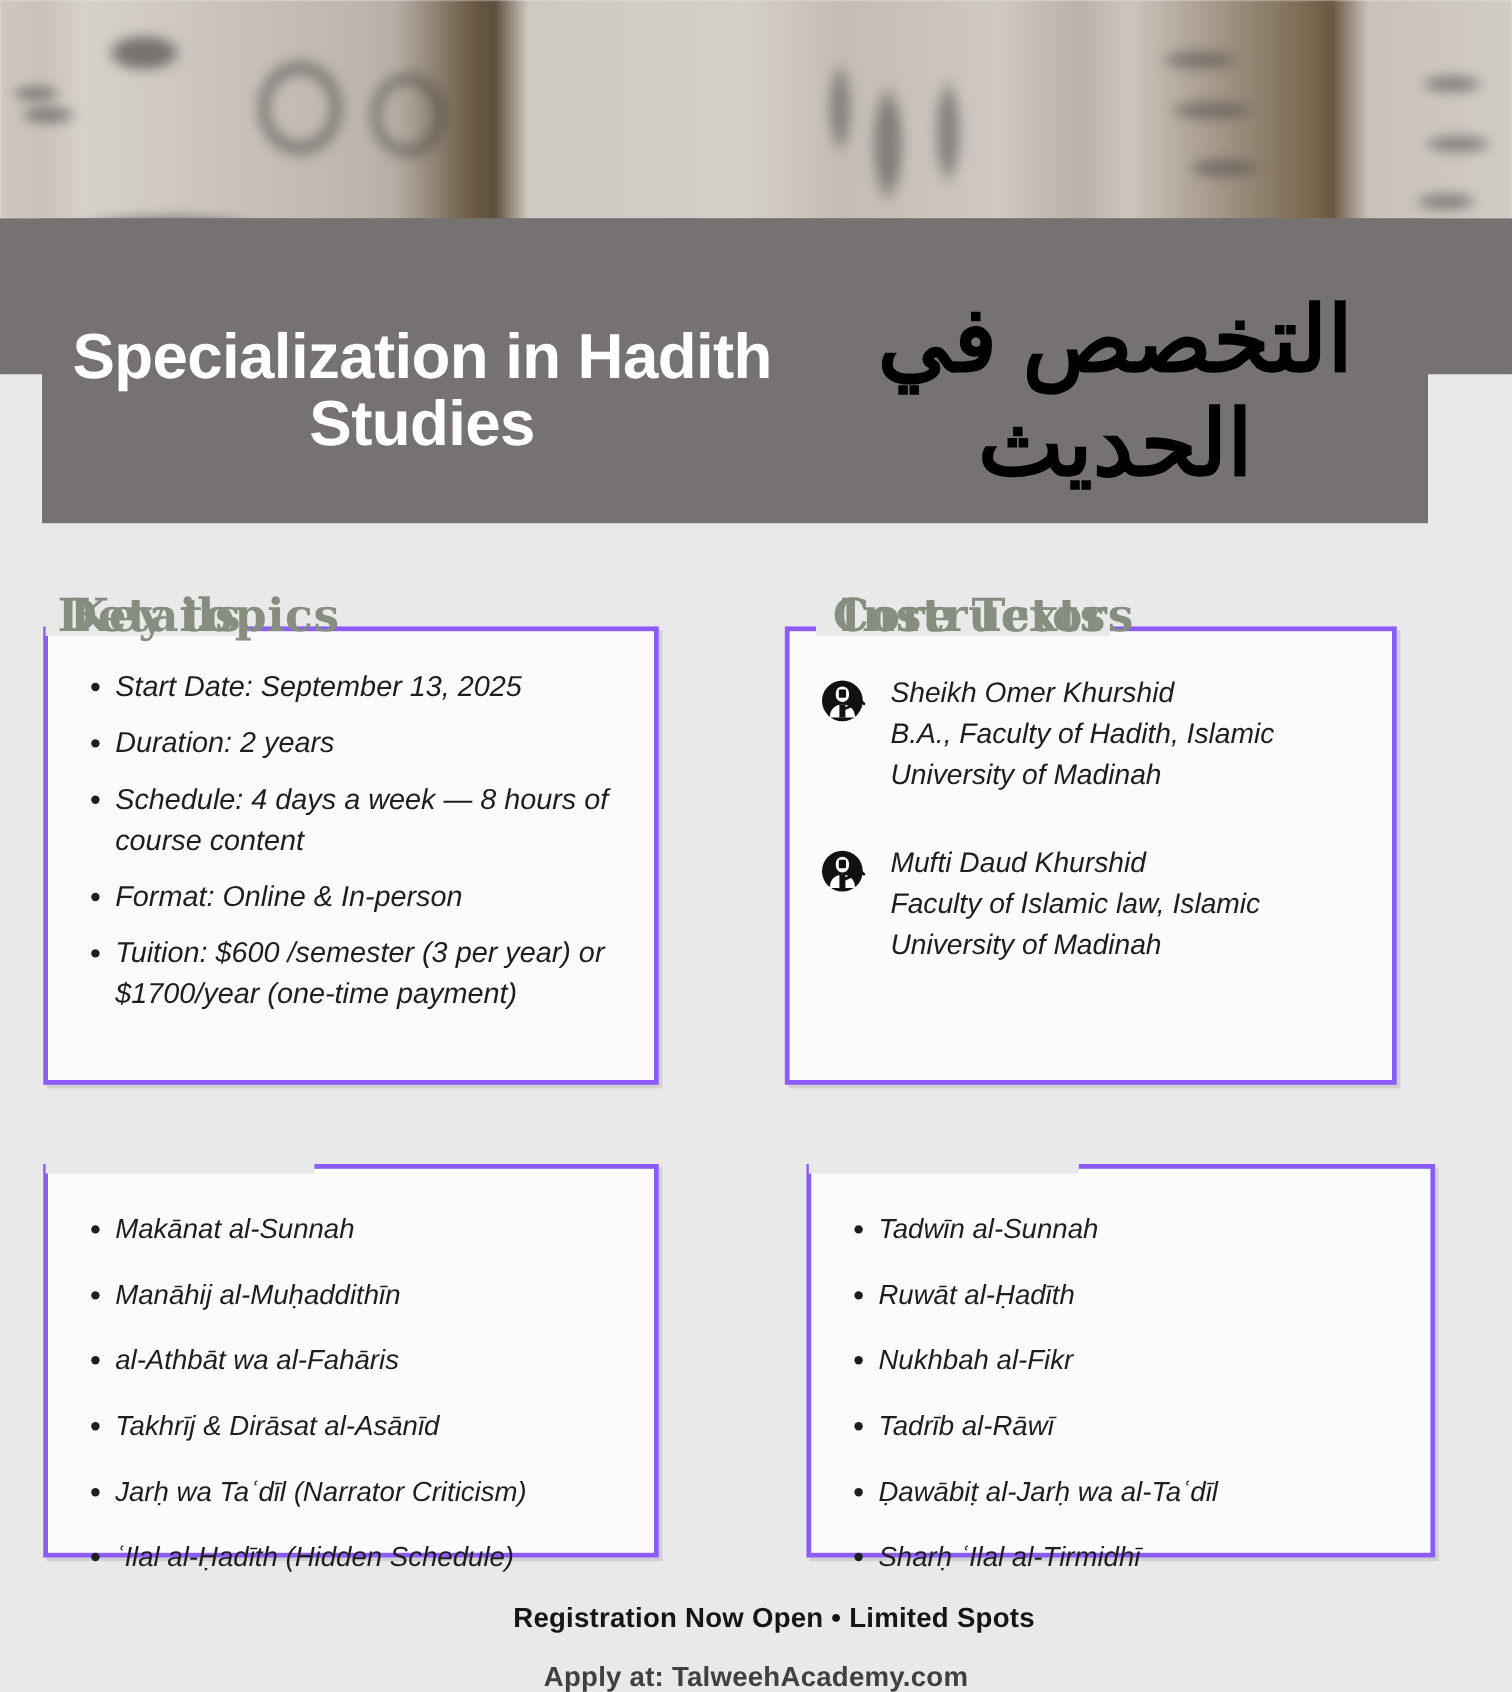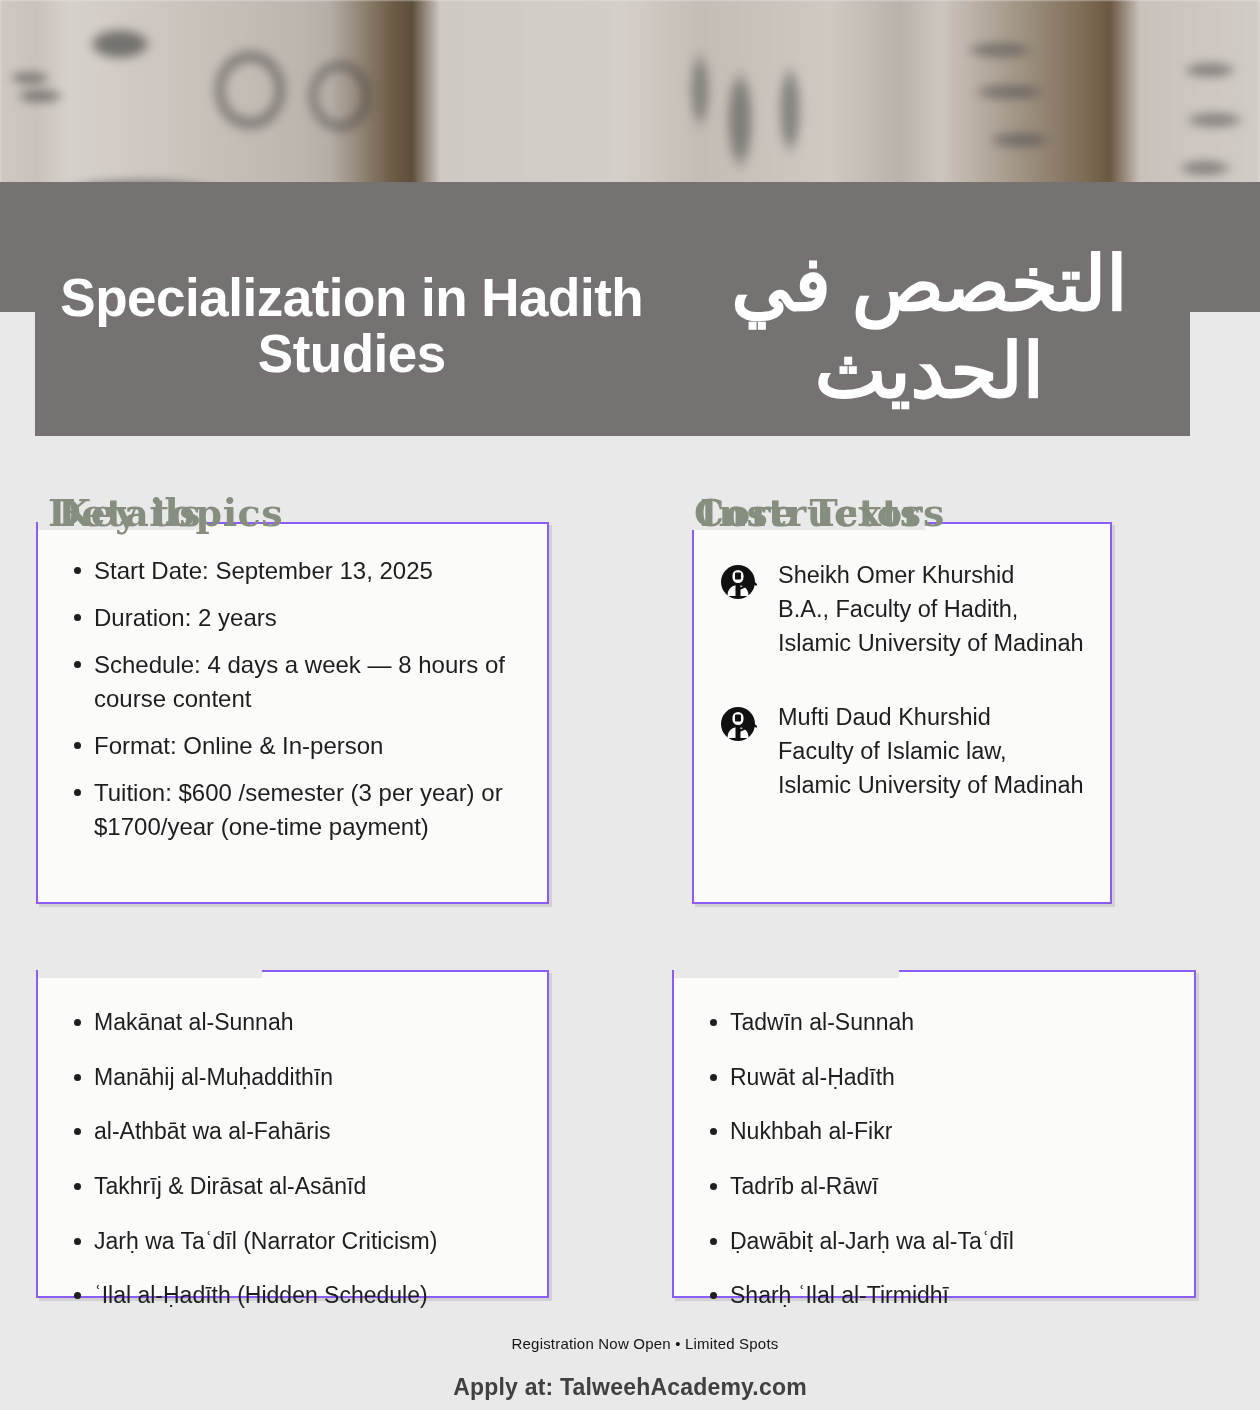--- a/index.html
+++ b/index.html
@@ -92,47 +92,48 @@
   }
   .title-en {
     color: #ffffff;
     font-size: 53px;
     font-weight: 700;
     letter-spacing: -0.5px;
     line-height: 1.05;
     text-align: center;
   }
   .title-ar {
-    color: #ffffff;
+    color: #000000;
     font-size: 76px;
     font-weight: 700;
     line-height: 1.15;
     direction: rtl;
     text-align: center;
     margin-top: 2px;
     letter-spacing: -1px;
   }
 
   
   .grid {
     position: absolute;
     left: 0; top: 470px;
     width: 1260px;
   }
 
   .card {
     position: absolute;
     background: #fbfbfa;
-    border: 2px solid #8b5cf6;
+    border: 4px solid #8b5cf6;
     box-shadow: 3px 3px 0 rgba(0,0,0,.10);
+    font-style: italic;
   }
   .card .card-inner { padding: 30px 26px 22px 30px; }
 
   .card-details   { left: 36px;  top: 52px;  width: 513px; height: 382px; }
-  .card-instr     { left: 692px; top: 52px;  width: 420px; height: 382px; }
+  .card-instr     { left: 654px; top: 52px;  width: 510px; height: 382px; }
   .card-topics    { left: 36px;  top: 500px; width: 513px; height: 328px; }
   .card-texts     { left: 672px; top: 500px; width: 524px; height: 328px; }
 
   .card-title {
     position: absolute;
     top: 24px;
     font-family: "DejaVu Serif", "Liberation Serif", serif;
     font-weight: 700;
     font-size: 38px;
     line-height: 1;
@@ -203,22 +204,22 @@
   .instructor-aff  { display: block; }
 
   
   .footer {
     position: absolute;
     left: 0; top: 1335px;
     width: 1260px;
     text-align: center;
   }
   .footer-line1 {
-    font-size: 15px;
-    font-weight: 400;
+    font-size: 23px;
+    font-weight: 700;
     color: #151515;
     letter-spacing: .2px;
     margin-left: 30px;
   }
   .footer-line2 {
     font-size: 23px;
     font-weight: 700;
     color: #404040;
     margin-top: 22px;
     letter-spacing: .2px;

